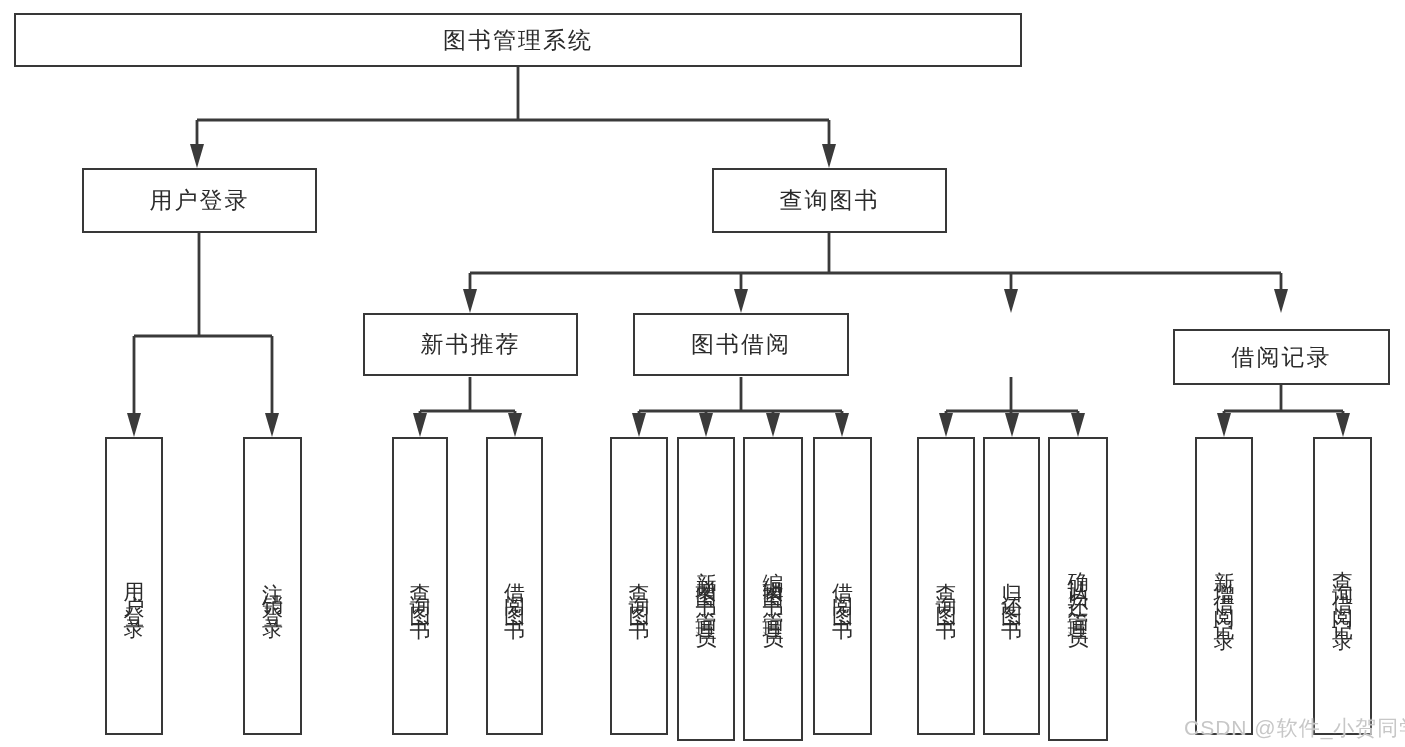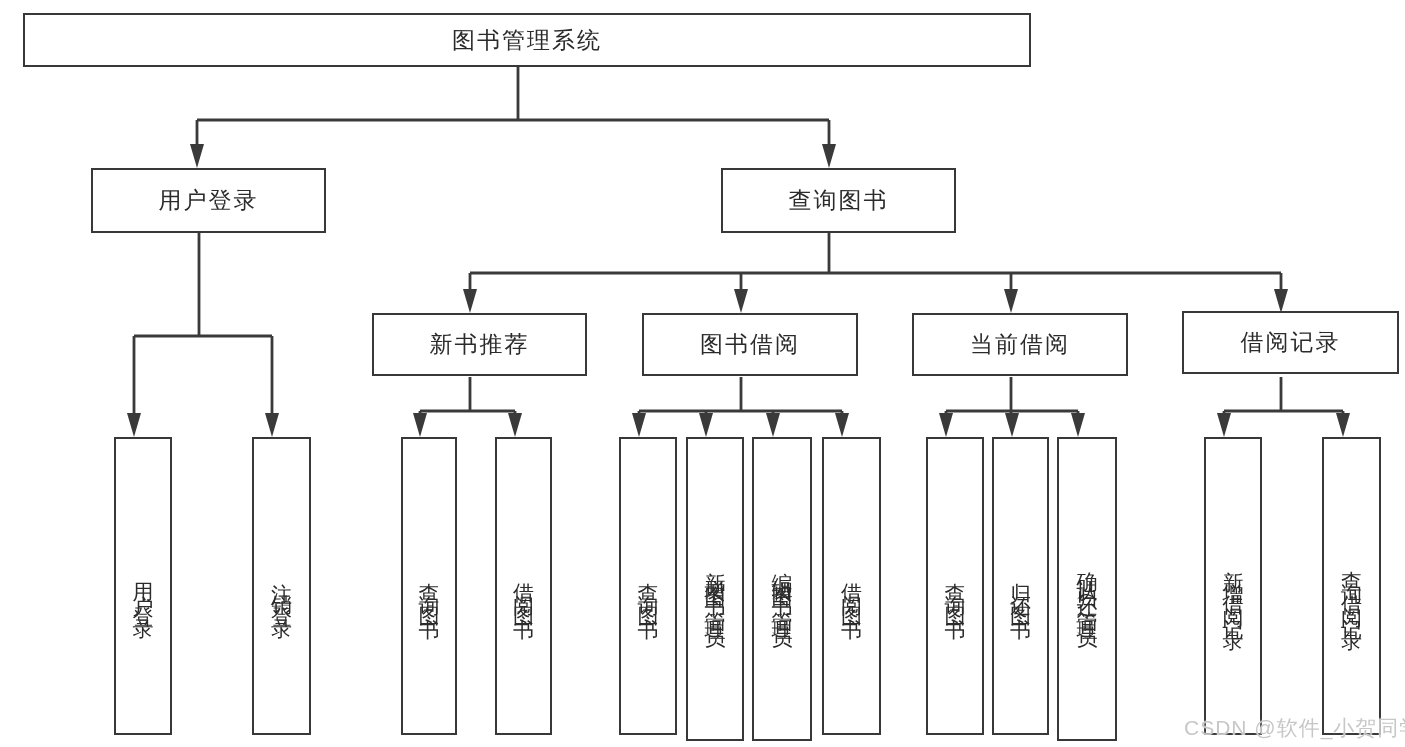--- a/index.html
+++ b/index.html
@@ -22,21 +22,20 @@
   .wires polygon { fill: #3a3a3a; stroke: none; }
   .box {
     position: absolute;
     z-index: 2;
     background: #ffffff;
     border: 2.5px solid #383838;
     color: #2b2b2b;
     display: flex;
     align-items: center;
     justify-content: center;
-    margin-left: 9px;
   }
   .hbox { font-size: 23px; letter-spacing: 2px; white-space: nowrap; }
   .vbox {
     writing-mode: vertical-rl;
     font-size: 21px;
     letter-spacing: 12px;
     padding-top: 8px;
   }
   .vbox.long { letter-spacing: 8px; padding-top: 4px; }
   .watermark {
@@ -99,22 +98,21 @@
     </g>
   </svg>
 
   <div class="box hbox" style="left:14px;top:13px;width:1008px;height:54px">图书管理系统</div>
 
   <div class="box hbox" style="left:82px;top:168px;width:235px;height:65px">用户登录</div>
   <div class="box hbox" style="left:712px;top:168px;width:235px;height:65px">查询图书</div>
 
   <div class="box hbox" style="left:363px;top:313px;width:215px;height:63px">新书推荐</div>
   <div class="box hbox" style="left:633px;top:313px;width:216px;height:63px">图书借阅</div>
-  <div class="box hbox" style="left:903px;top:313px;width:216px;height:63px">当前借阅</div>
-  <div class="box hbox" style="left:1173px;top:311px;width:217px;height:63px">借阅记录</div>
+  <div class="box hbox" style="left:1173px;top:329px;width:217px;height:56px">借阅记录</div>
 
   <div class="box vbox" style="left:105px;top:437px;width:58px;height:298px">用户登录</div>
   <div class="box vbox" style="left:243px;top:437px;width:59px;height:298px">注销登录</div>
 
   <div class="box vbox" style="left:392px;top:437px;width:56px;height:298px">查询图书</div>
   <div class="box vbox" style="left:486px;top:437px;width:57px;height:298px">借阅图书</div>
 
   <div class="box vbox" style="left:610px;top:437px;width:58px;height:298px">查询图书</div>
   <div class="box vbox long" style="left:677px;top:437px;width:58px;height:304px">新增图书（管理员）</div>
   <div class="box vbox long" style="left:743px;top:437px;width:60px;height:304px">编辑图书（管理员）</div>

